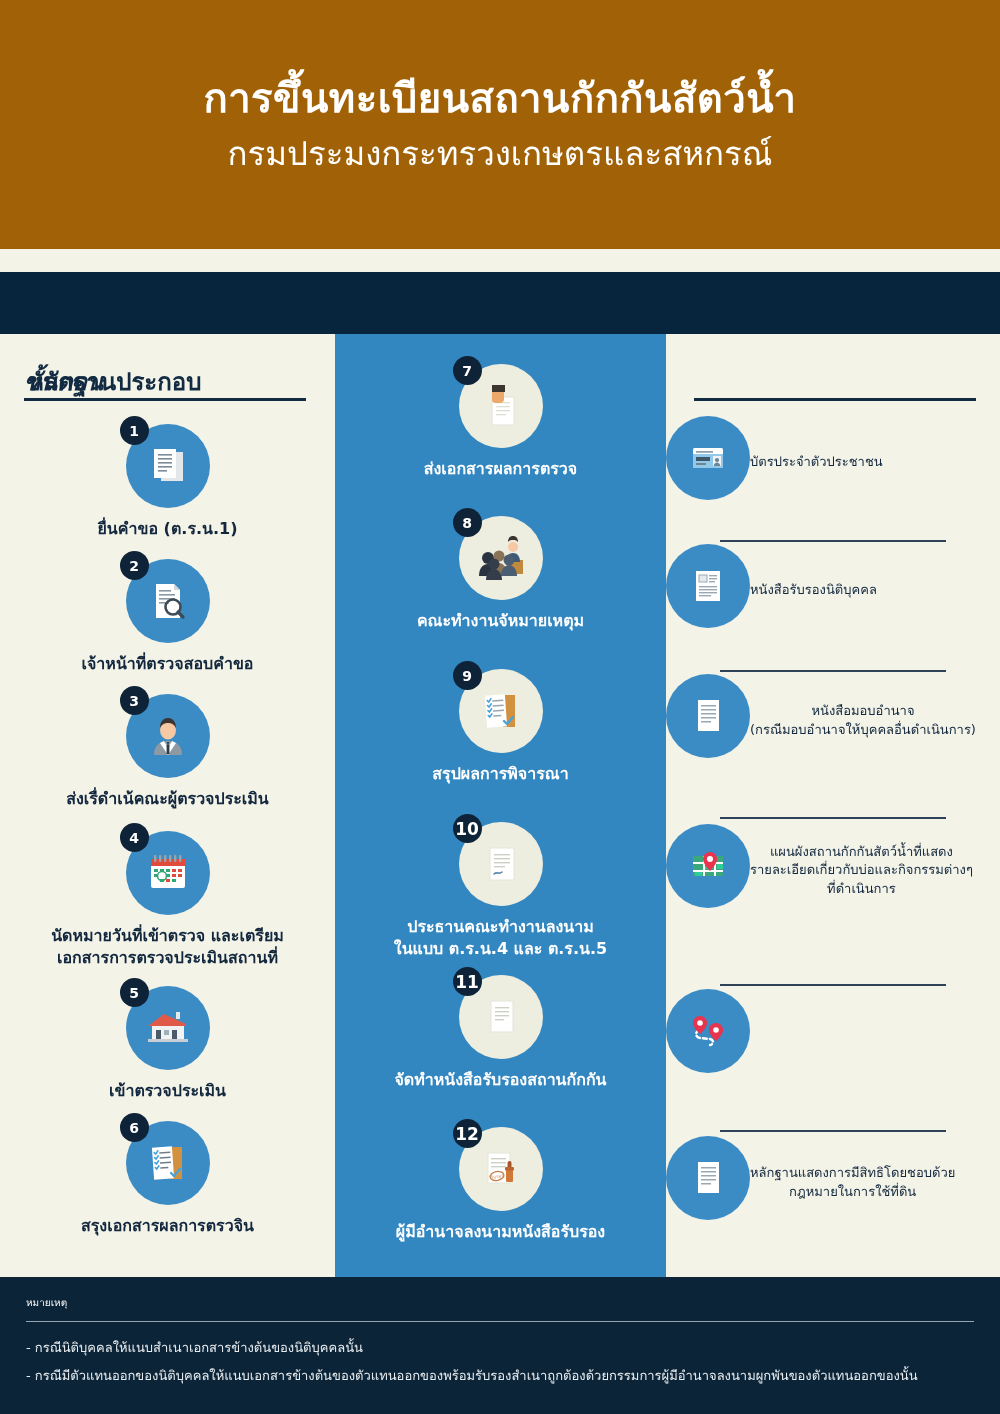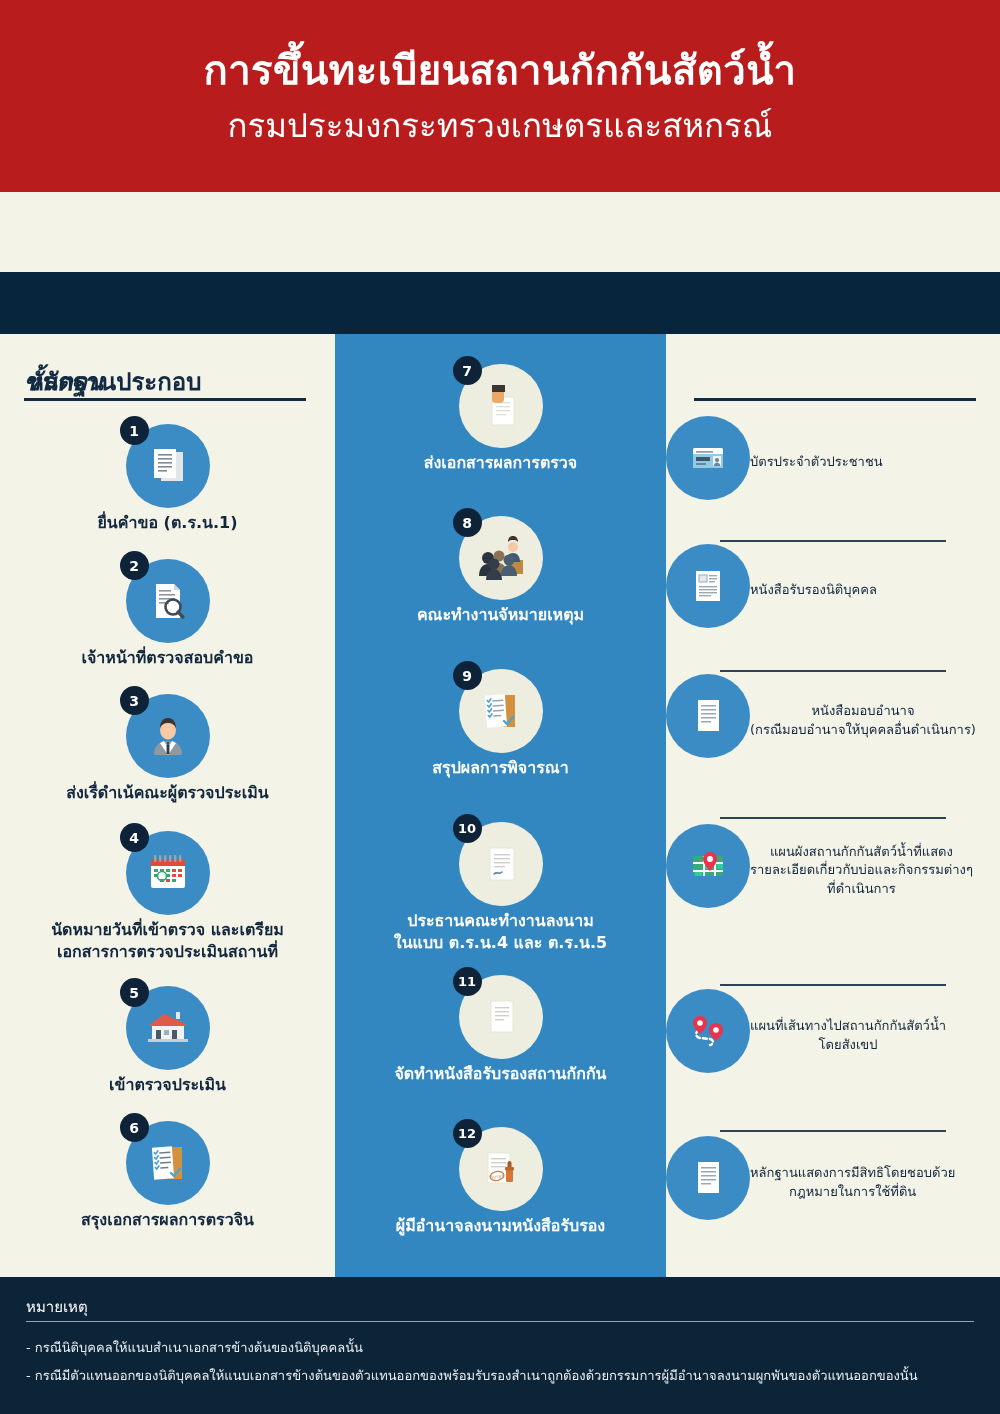--- a/index.html
+++ b/index.html
@@ -6,22 +6,22 @@
   html, body {
     width: 1000px; height: 1414px;
     background: #f3f3e8;
     font-family: "DejaVu Sans", "Liberation Sans", sans-serif;
     overflow: hidden;
   }
   .page { position: relative; width: 1000px; height: 1414px; background: #f3f3e8; }
 
   
   .header {
-    position: absolute; left: 0; top: 0; width: 1000px; height: 192px;
-    background: #b91c1c;
+    position: absolute; left: 0; top: 0; width: 1000px; height: 249px;
+    background: #a16207;
     display: flex; flex-direction: column;
     align-items: center; justify-content: center;
   }
   .header-title {
     color: #ffffff; font-size: 40px; font-weight: bold;
     letter-spacing: 0.5px; line-height: 1.25; text-align: center;
   }
   .header-subtitle {
     color: #ffffff; font-size: 33px; font-weight: normal;
     margin-top: 10px; text-align: center; line-height: 1.3;
@@ -72,23 +72,23 @@
   .circ-blue  { background: #3b8bc4; }
   .circ-cream { background: #edeedf; }
   .badge {
     position: absolute; left: -6px; top: -8px;
     width: 29px; height: 29px; border-radius: 50%;
     background: #0f2338; color: #ffffff;
     font-size: 14px; font-weight: bold;
     display: flex; align-items: center; justify-content: center;
     z-index: 3;
   }
-  .badge.wide { font-size: 13px; }
+  .badge.wide { font-size: 17px; }
   .step-label {
-    margin-top: 4px; text-align: center;
+    margin-top: 10px; text-align: center;
     font-size: 16px; line-height: 1.35; font-weight: bold;
     white-space: pre-line;
   }
   .label-dark  { color: #12273d; }
   .label-light { color: #ffffff; }
 
   
   .doc {
     position: absolute; width: 100%;
     display: flex; flex-direction: row; align-items: center;
@@ -104,21 +104,21 @@
     background: #2e4456;
   }
 
   
   .footer {
     position: absolute; left: 0; top: 1277px; width: 1000px; height: 137px;
     background: #0c2437;
   }
   .footer-title {
     position: absolute; left: 26px; top: 18px;
-    color: #ffffff; font-size: 15px;
+    color: #ffffff; font-size: 10px;
   }
   .footer-rule {
     position: absolute; left: 26px; top: 44px; width: 948px; height: 1px;
     background: #93a4b2;
   }
   .footer-note {
     position: absolute; left: 26px; color: #e9eef2;
     font-size: 13px; line-height: 1.4; white-space: nowrap;
   }
   .note-1 { top: 62px; }
@@ -524,22 +524,20 @@
       <div class="doc" style="top:655px">
         <div class="icon-circle circ-blue">
           <svg class="glyph" width="46" height="46" viewBox="0 0 46 46">
             <path d="M14 22 c-4 2-4 7 1 8 l10 1 c4 1 4 5 0 6" stroke="#ffffff" stroke-width="2.4" fill="none" stroke-dasharray="4 3" stroke-linecap="round"></path>
             <path d="M15 8 c4 0 7 3 7 7 c0 5-7 11-7 11 s-7-6-7-11 c0-4 3-7 7-7 Z" fill="#e8344e"></path>
             <circle cx="15" cy="15" r="2.8" fill="#ffffff"></circle>
             <path d="M31 15 c4 0 7 3 7 7 c0 5-7 11-7 11 s-7-6-7-11 c0-4 3-7 7-7 Z" fill="#e8344e"></path>
             <circle cx="31" cy="22" r="2.8" fill="#ffffff"></circle>
           </svg>
         </div>
-        <div class="doc-label">แผนที่เส้นทางไปสถานกักกันสัตว์น้ำ
-โดยสังเขป</div>
       </div>
       <div class="doc-rule" style="top:796px"></div>
 
       <div class="doc" style="top:802px">
         <div class="icon-circle circ-blue">
           <svg class="glyph" width="42" height="42" viewBox="0 0 42 42">
             <rect x="11" y="5" width="21" height="31" fill="#ffffff"></rect>
             <g fill="#9aa8b3">
                 <rect x="14" y="10" width="15" height="1.5"></rect>
                 <rect x="14" y="14" width="15" height="1.5"></rect>

